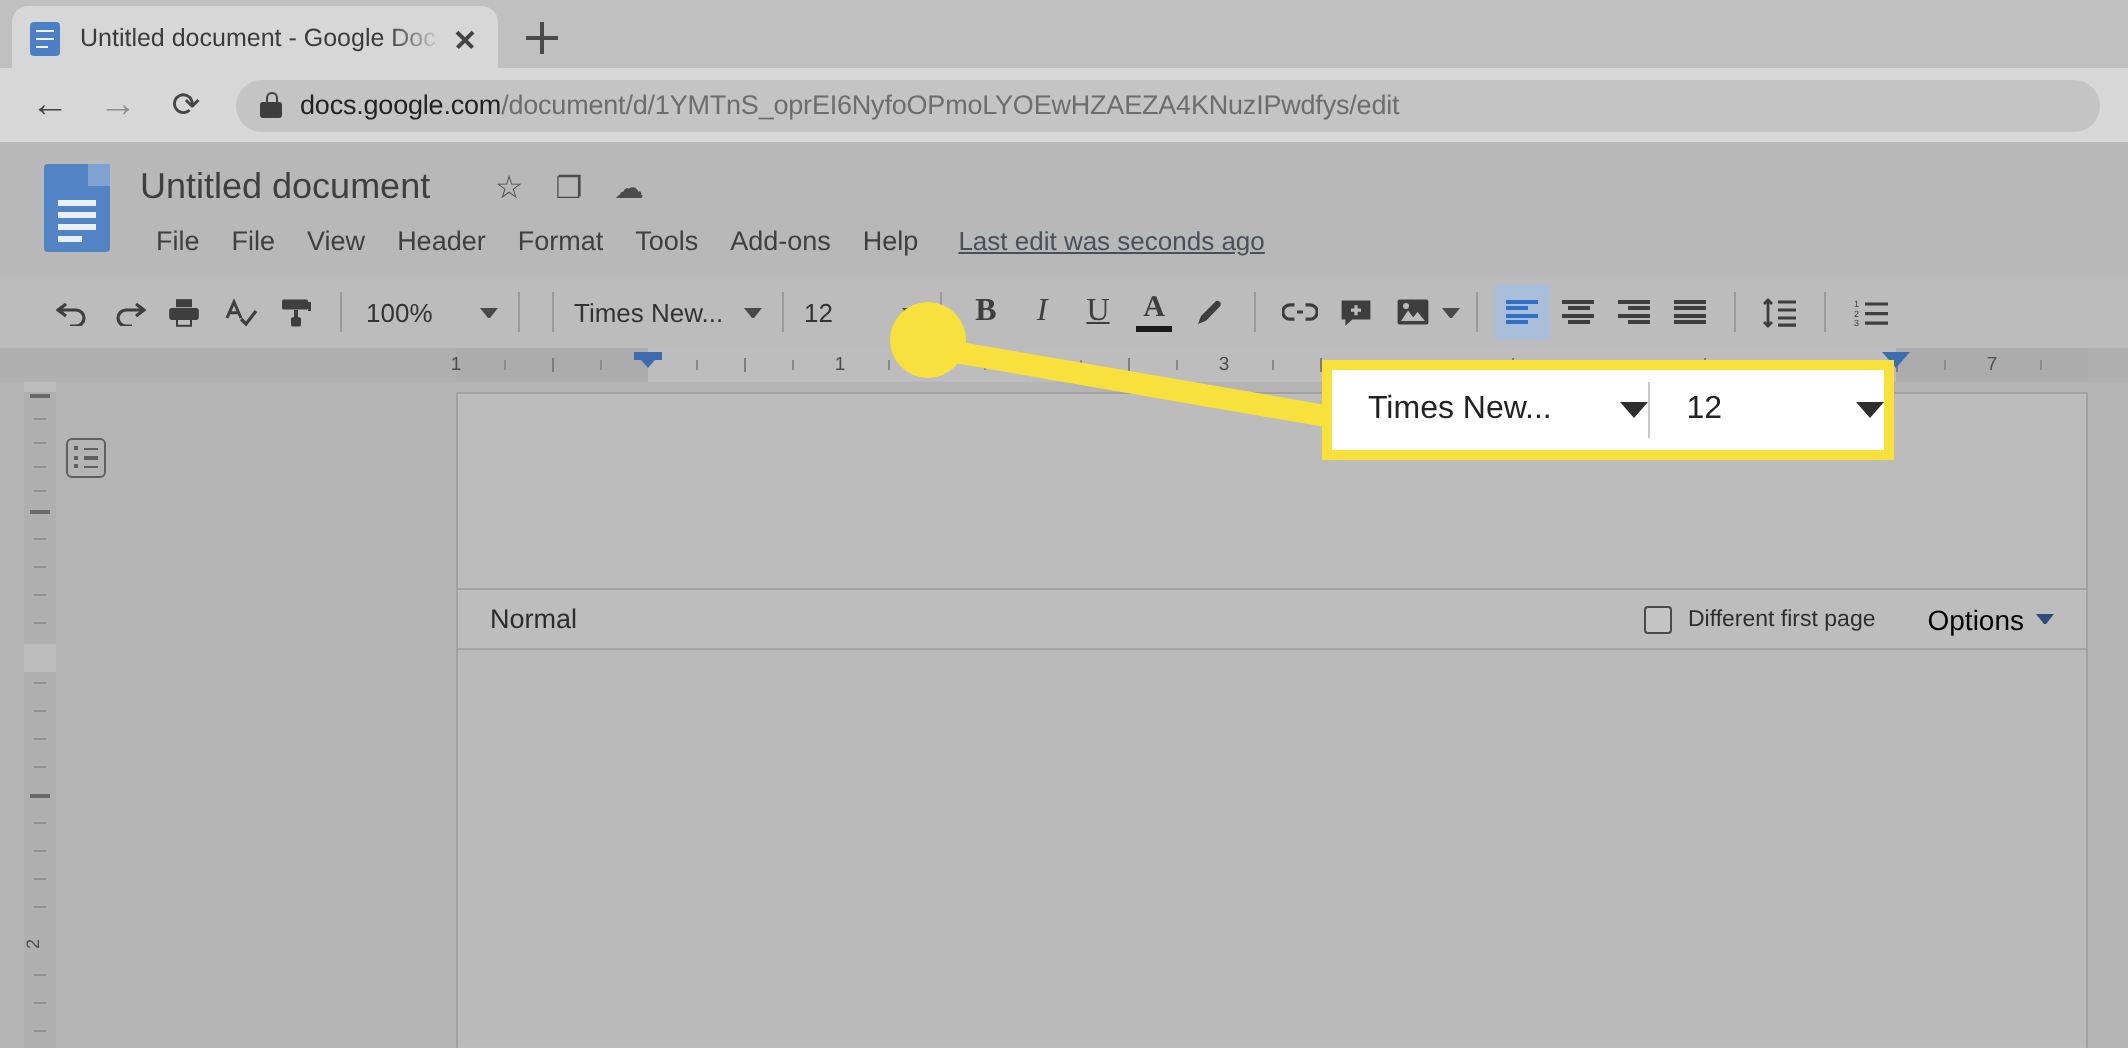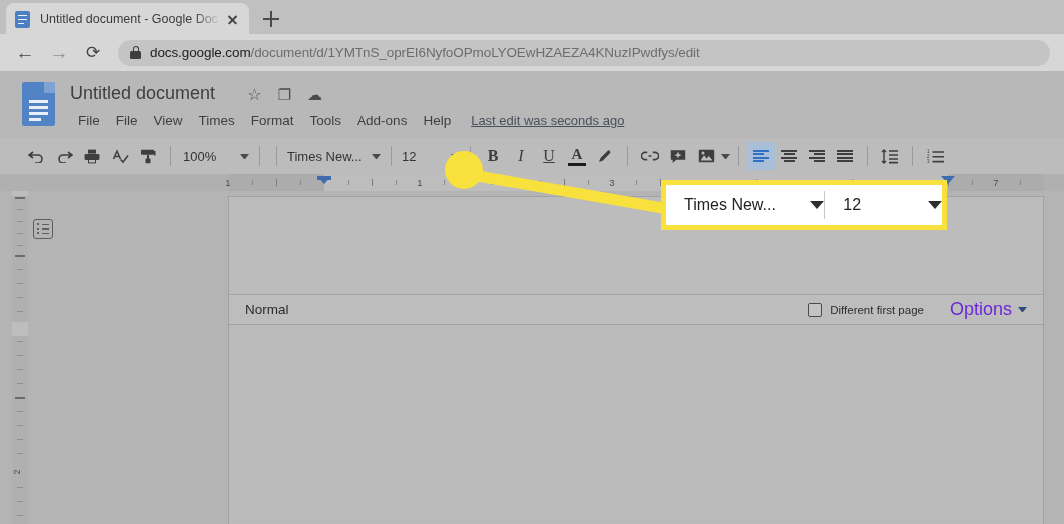--- a/index.html
+++ b/index.html
@@ -283,21 +283,21 @@
   }
   .hb-right {
     margin-left: auto; display: flex; align-items: center; padding-right: 16px;
   }
   .chk {
     width: 14px; height: 14px; border: 1.9px solid #4a4a4a;
     border-radius: 2px; margin-right: 8px; background: #c4c4c4;
   }
   .chk-lbl { font-size: 11.5px; color: #2e2e2e; margin-right: 26px; white-space: nowrap; }
   .options-lnk {
-    font-size: 18px; color: #6d28d9; display: flex; align-items: center;
+    font-size: 14px; color: #000000; display: flex; align-items: center;
   }
   .options-lnk .caret {
     border-top-color: #2d4b78; margin-left: 6px;
   }
   .header-area {
     position: absolute; left: 0; top: 128px; width: 814px; height: 198px;
     background: #bababa;
   }
 
   
@@ -382,21 +382,21 @@
 
 <div class="doc-title">Untitled document</div>
 <div class="hdr-icon star">☆</div>
 <div class="hdr-icon folder" style="left:275px">❐</div>
 <div class="hdr-icon cloud">☁</div>
 
 <div class="menubar">
   <span class="menuitem">File</span>
   <span class="menuitem">File</span>
   <span class="menuitem">View</span>
-  <span class="menuitem">Times</span>
+  <span class="menuitem">Header</span>
   <span class="menuitem">Format</span>
   <span class="menuitem">Tools</span>
   <span class="menuitem">Add-ons</span>
   <span class="menuitem">Help</span>
   <span class="lastedit">Last edit was seconds ago</span>
 </div>
 
 <div class="toolbar">
   <div style="width:22px;flex:0 0 22px"></div>
 

